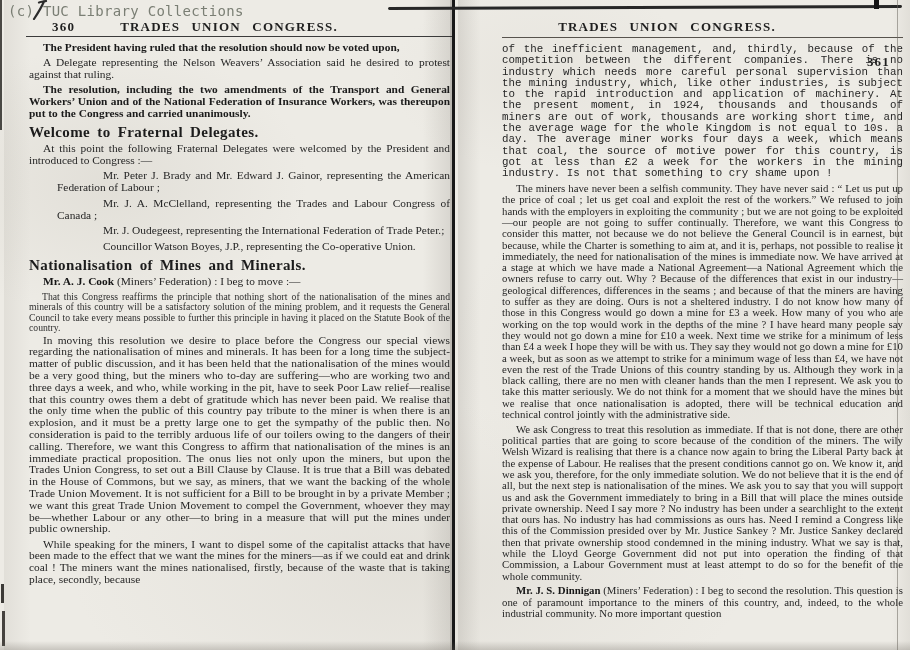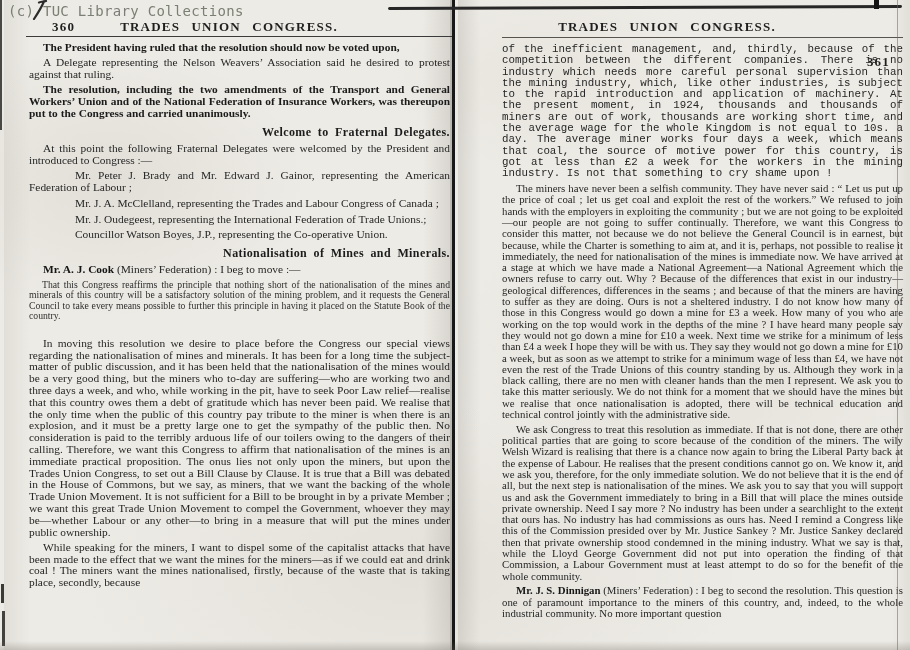--- a/index.html
+++ b/index.html
@@ -29,23 +29,23 @@
   .num-right{right:20px;margin-top:35px;}
   .header-rule{position:absolute;height:0;border-top:1.4px solid #3b3b3b;}
   .rule-left{top:36px;left:22px;right:0;}
   .rule-right{top:37px;left:44px;right:7px;border-top-color:#57534d;}
   .page-body{position:absolute;text-align:justify;}
   .body-left{top:42px;left:25px;right:4px;font-size:11.4px;line-height:11.8px;}
   .body-right{top:44px;left:44px;right:7px;font-size:10.8px;line-height:11.3px;}
   .blk{margin:0 0 3.5px 0;}
   .para{text-indent:14px;}
   .para-cont{text-indent:0;font-family:Liberation Mono, monospace;}
-  .para-deep{text-indent:46px;margin-bottom:4px;}
-  .resolution{font-size:9.7px;line-height:10.5px;text-indent:13px;margin-bottom:16px;color:#2e2e2e;}
-  .heading{font-size:12px;font-weight:bold;text-align:right;text-indent:0;
+  .para-deep{text-indent:46px;margin-bottom:4px;margin-left:28px;}
+  .resolution{font-size:9.7px;line-height:10.5px;text-indent:13px;margin-bottom:1px;color:#2e2e2e;}
+  .heading{font-size:15px;font-weight:bold;text-align:left;text-indent:0;
     margin:7px 0 4.5px 0;letter-spacing:0.4px;word-spacing:3px;color:#1c1c1c;}
   .bold{font-weight:bold;color:#1b1b1b;}
   .lead{font-weight:bold;color:#161616;}
   .watermark{position:absolute;top:3px;left:8px;
     font-family:"DejaVu Sans Mono", monospace;font-size:14px;letter-spacing:0.3px;
     color:#6e7368;opacity:0.9;}
   
   .gutter{position:absolute;left:452px;top:0;bottom:0;width:3px;background:#181818;}
   .gutter::before{content:"";position:absolute;left:-2px;top:0;bottom:0;width:2px;background:rgba(60,56,50,0.18);}
   .edge-top-right{position:absolute;top:6px;left:388px;width:514px;height:2.6px;
@@ -69,21 +69,21 @@
     </div>
     <div class="header-rule rule-left"></div>
     <div class="page-body body-left" id="body-0">
         <p class="blk para bold"><span class="lead">The President</span><span> having ruled that the resolution should now be voted upon,</span></p>
         <p class="blk para">A Delegate representing the Nelson Weavers’ Association said he desired to protest against that ruling.</p>
         <p class="blk para bold">The resolution, including the two amendments of the Transport and General Workers’ Union and of the National Federation of Insurance Workers, was thereupon put to the Congress and carried unanimously.</p>
         <h3 class="blk heading">Welcome to Fraternal Delegates.</h3>
         <p class="blk para">At this point the following Fraternal Delegates were welcomed by the President and introduced to Congress :—</p>
         <p class="blk para-deep">Mr. Peter J. Brady and Mr. Edward J. Gainor, representing the American Federation of Labour ;</p>
         <p class="blk para-deep">Mr. J. A. McClelland, representing the Trades and Labour Congress of Canada ;</p>
-        <p class="blk para-deep">Mr. J. Oudegeest, representing the International Federation of Trade Unions.;</p>
+        <p class="blk para-deep">Mr. J. Oudegeest, representing the International Federation of Trade Peter.;</p>
         <p class="blk para-deep">Councillor Watson Boyes, J.P., representing the Co-operative Union.</p>
         <h3 class="blk heading">Nationalisation of Mines and Minerals.</h3>
         <p class="blk para"><span class="lead">Mr. A. J. Cook</span><span> (Miners’ Federation) : I beg to move :—</span></p>
         <p class="blk resolution">That this Congress reaffirms the principle that nothing short of the nationalisation of the mines and minerals of this country will be a satisfactory solution of the mining problem, and it requests the General Council to take every means possible to further this principle in having it placed on the Statute Book of the country.</p>
         <p class="blk para">In moving this resolution we desire to place before the Congress our special views regarding the nationalisation of mines and minerals.  It has been for a long time the subject-matter of public discussion, and it has been held that the nationalisation of the mines would be a very good thing, but the miners who to-day are suffering—who are working two and three days a week, and who, while working in the pit, have to seek Poor Law relief—realise that this country owes them a debt of gratitude which has never been paid.  We realise that the only time when the public of this country pay tribute to the miner is when there is an explosion, and it must be a pretty large one to get the sympathy of the public then.  No consideration is paid to the terribly arduous life of our toilers owing to the dangers of their calling.  Therefore, we want this Congress to affirm that nationalisation of the mines is an immediate practical proposition.  The onus lies not only upon the miners, but upon the Trades Union Congress, to set out a Bill Clause by Clause.  It is true that a Bill was debated in the House of Commons, but we say, as miners, that we want the backing of the whole Trade Union Movement.  It is not sufficient for a Bill to be brought in by a private Member ; we want this great Trade Union Movement to compel the Government, whoever they may be—whether Labour or any other—to bring in a measure that will put the mines under public ownership.</p>
         <p class="blk para">While speaking for the miners, I want to dispel some of the capitalist attacks that have been made to the effect that we want the mines for the miners—as if we could eat and drink coal !  The miners want the mines nationalised, firstly, because of the waste that is taking place, secondly, because</p>
       </div>
   </div>
 
   <div class="page page-right">

